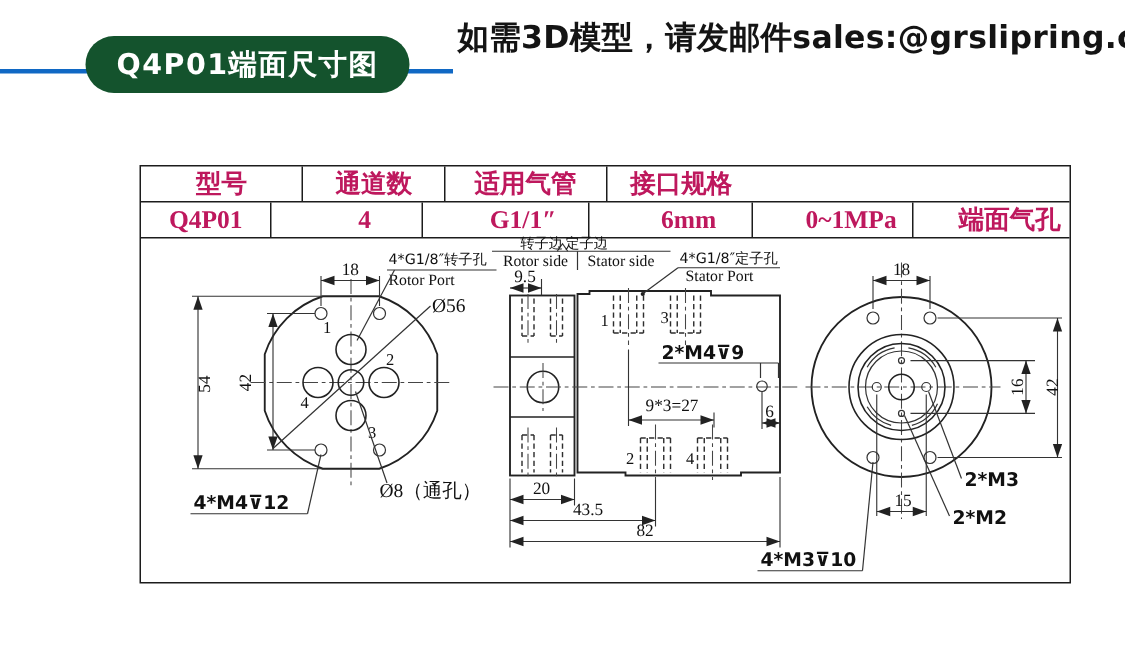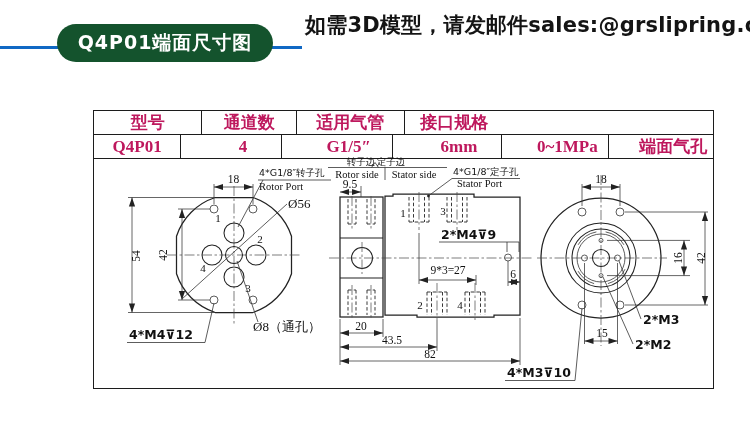--- a/index.html
+++ b/index.html
@@ -48,21 +48,21 @@
   <div class="spec">
     <div class="trow hd">
       <div class="tcell c0">型号</div>
       <div class="tcell c1">通道数</div>
       <div class="tcell c2">适用气管</div>
       <div class="tcell c5">接口规格</div>
     </div>
     <div class="trow vl">
       <div class="tcell c0">Q4P01</div>
       <div class="tcell c1">4</div>
-      <div class="tcell c2">G1/5″</div>
+      <div class="tcell c2">G1/1″</div>
       <div class="tcell c3">6mm</div>
       <div class="tcell c4">0~1MPa</div>
       <div class="tcell c5">端面气孔</div>
     </div>
   </div>
 
   <svg width="618" height="231" viewBox="93 156 618 231" preserveAspectRatio="none">
     <defs>
       <marker id="ar" markerWidth="10" markerHeight="8" refX="9.5" refY="4" orient="auto-start-reverse" markerUnits="userSpaceOnUse">
         <path d="M0.5,0.9 L9.5,4 L0.5,7.1 Z" fill="#222"></path>

